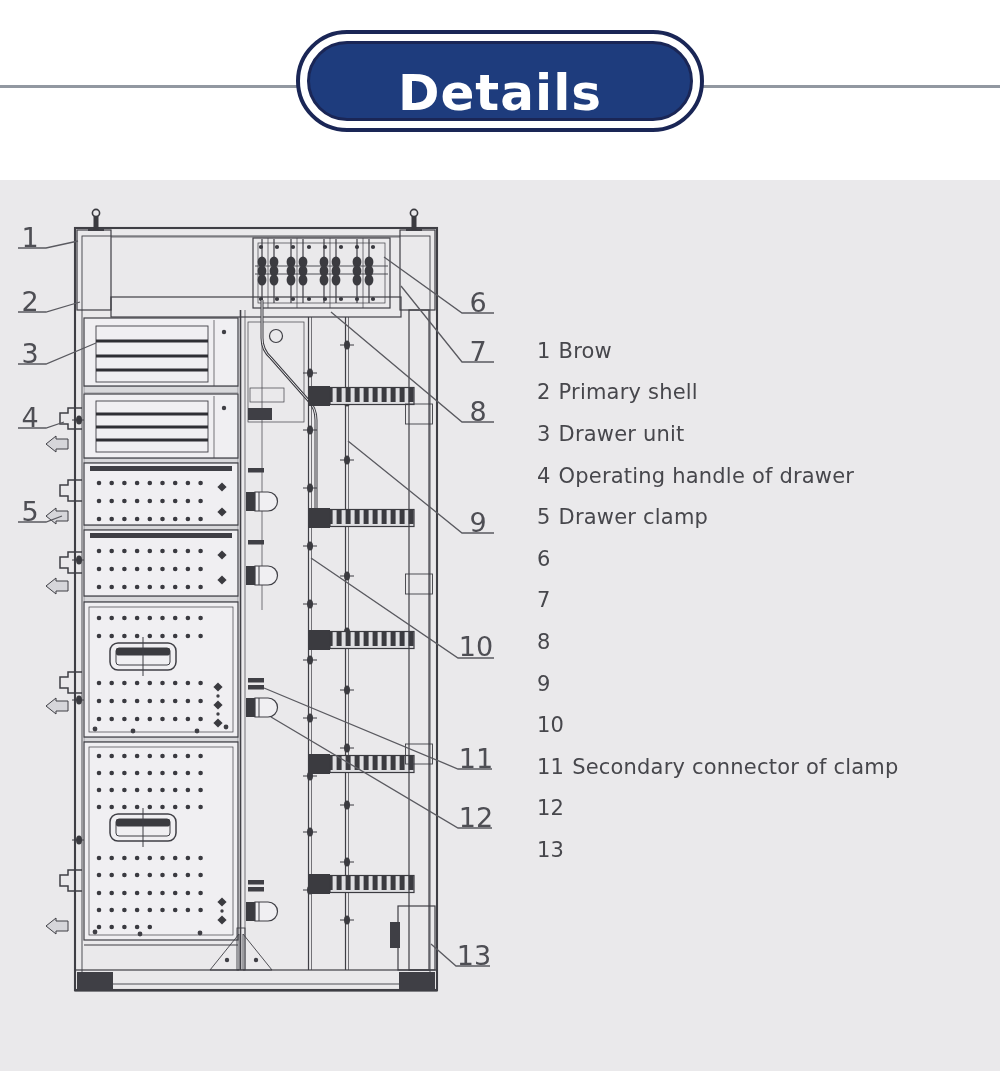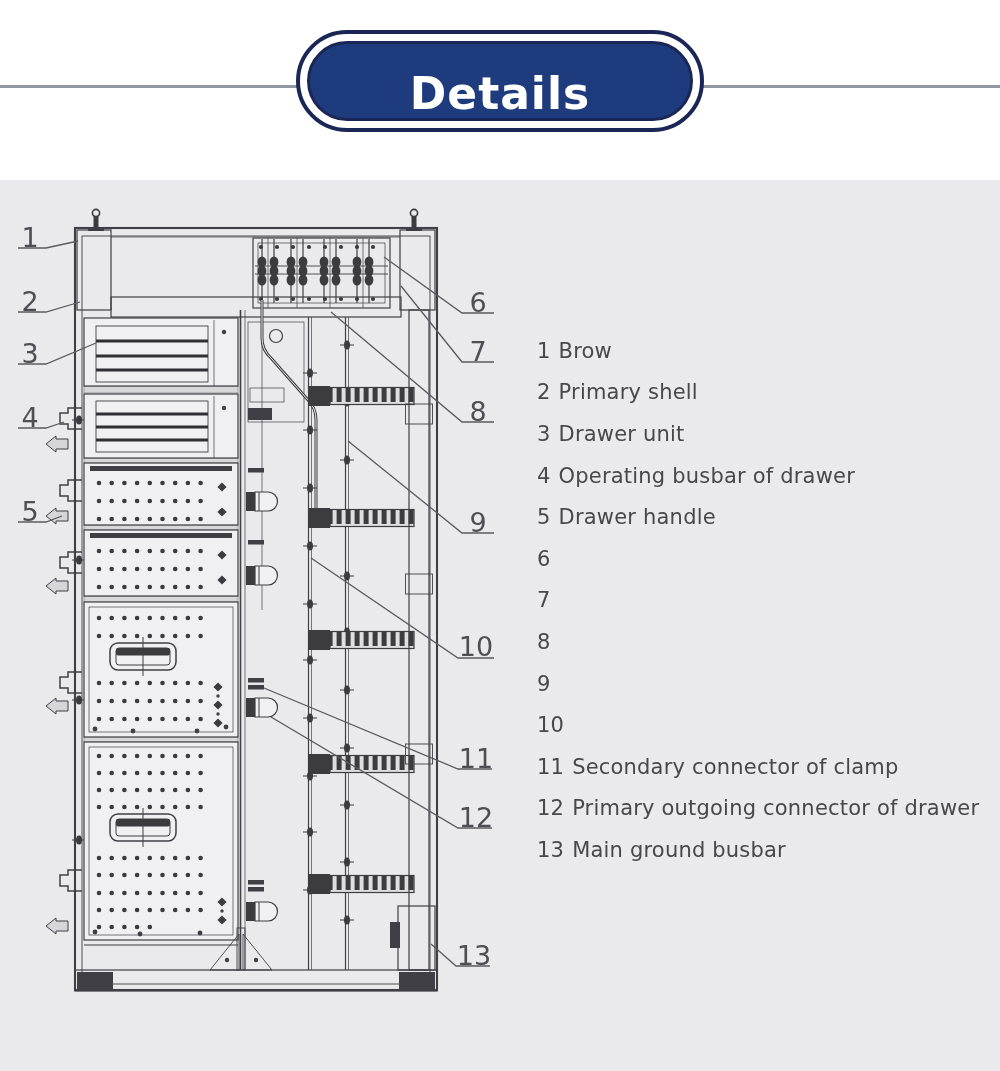--- a/index.html
+++ b/index.html
@@ -5,21 +5,21 @@
   html,body{margin:0;padding:0;background:#ffffff;}
   body{width:1000px;height:1071px;position:relative;overflow:hidden;
        font-family:"DejaVu Sans","Liberation Sans",sans-serif;}
   
   .header{position:absolute;top:0;left:0;width:1000px;height:180px;background:#ffffff;}
   .header-line{position:absolute;top:85px;left:0;width:1000px;height:3px;background:#9298a1;}
   .banner{position:absolute;top:30px;left:50%;transform:translateX(-50%);
           background:#ffffff;border:4px solid #1a2656;border-radius:70px;padding:7px;z-index:1;}
   .banner-inner{width:380px;height:74px;border-radius:60px;background:#1e3c7d;border:3px solid #1a2656;
           display:flex;align-items:center;justify-content:center;}
-  .banner-inner span{color:#ffffff;font-size:44px;font-weight:bold;letter-spacing:1px;margin-top:24px;}
+  .banner-inner span{color:#ffffff;font-size:50px;font-weight:bold;letter-spacing:1px;margin-top:24px;}
   
   .panel{position:absolute;top:180px;left:0;width:1000px;height:891px;background:#eae9eb;}
   .diagram{position:absolute;left:0;top:0;}
   
   .legend{position:absolute;left:537px;top:150px;color:#47474c;font-size:21px;letter-spacing:.2px;}
   .legend-row{height:41.6px;display:flex;align-items:center;gap:8px;white-space:nowrap;}
   
   .k{stroke:#3f3f45;fill:none;}
   .w05{stroke-width:.7}.w08{stroke-width:.9}.w1{stroke-width:1.2}.w15{stroke-width:1.6}.w2{stroke-width:2.1}.w3{stroke-width:3}
   .fd{fill:#3f3f45;stroke:none;}
@@ -347,25 +347,25 @@
     <div class="legend-row">
         <span>2</span>
         <span>Primary shell</span>
       </div>
     <div class="legend-row">
         <span>3</span>
         <span>Drawer unit</span>
       </div>
     <div class="legend-row">
         <span>4</span>
-        <span>Operating busbar of drawer</span>
+        <span>Operating handle of drawer</span>
       </div>
     <div class="legend-row">
         <span>5</span>
-        <span>Drawer handle</span>
+        <span>Drawer clamp</span>
       </div>
     <div class="legend-row">
         <span>6</span>
       </div>
     <div class="legend-row">
         <span>7</span>
       </div>
     <div class="legend-row">
         <span>8</span>
       </div>
@@ -374,20 +374,18 @@
       </div>
     <div class="legend-row">
         <span>10</span>
       </div>
     <div class="legend-row">
         <span>11</span>
         <span>Secondary connector of clamp</span>
       </div>
     <div class="legend-row">
         <span>12</span>
-        <span>Primary outgoing connector of drawer</span>
       </div>
     <div class="legend-row">
         <span>13</span>
-        <span>Main ground busbar</span>
       </div>
   </div>
 </div>
 
 </body></html>

